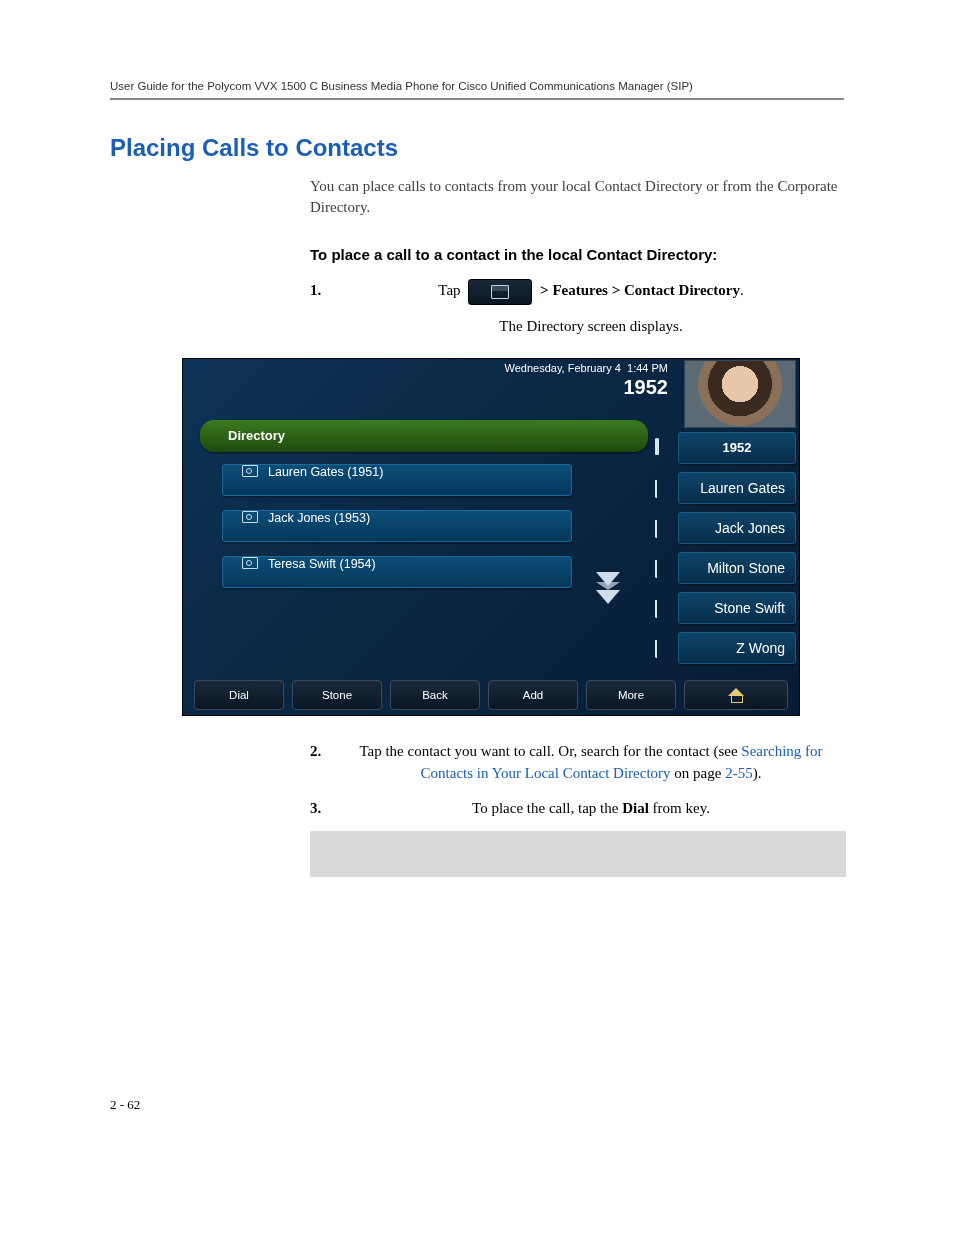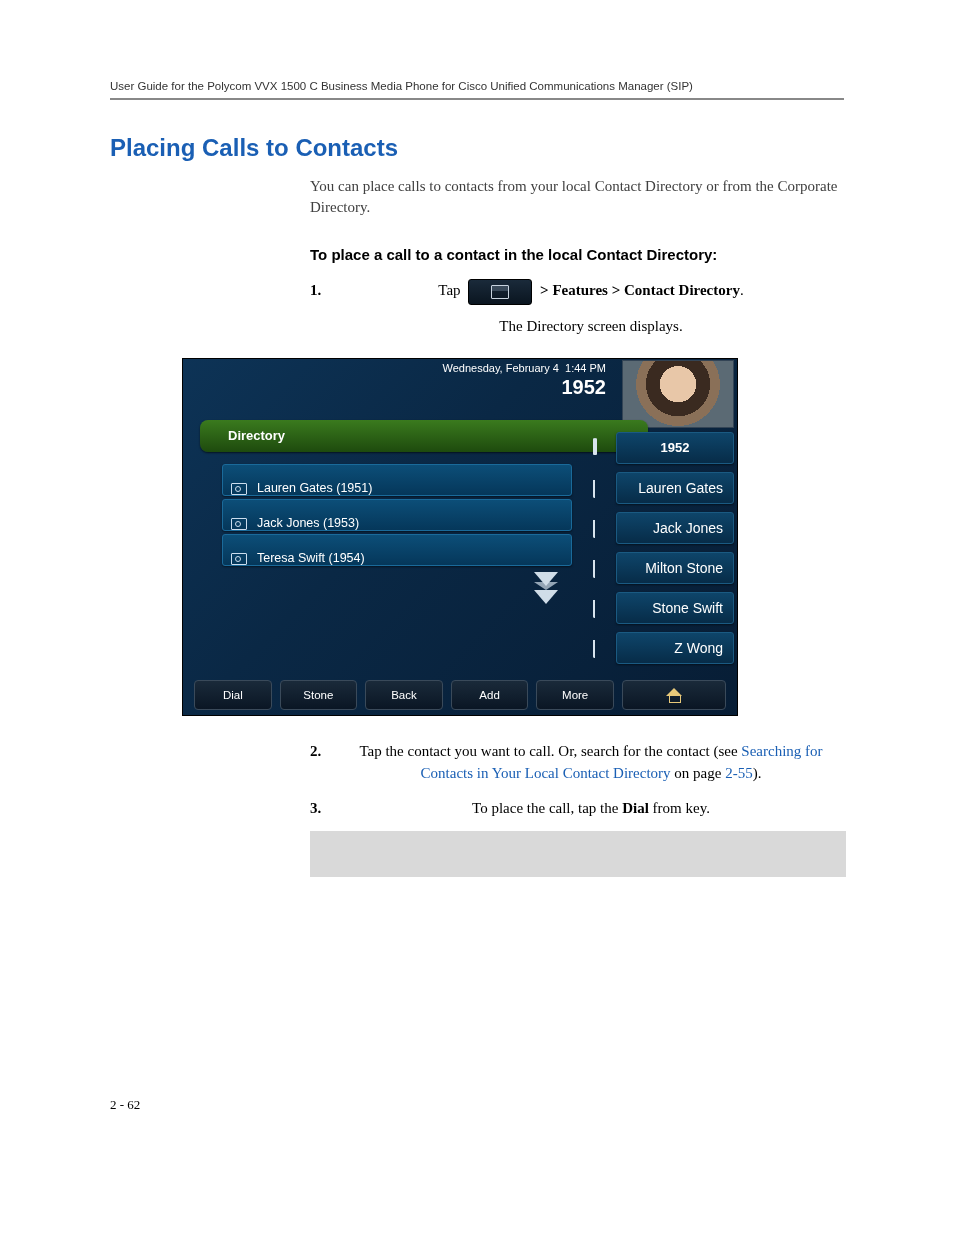--- a/index.html
+++ b/index.html
@@ -82,21 +82,21 @@
     width: 16px; height: 12px;
     border: 1.5px solid #c9d4df;
     border-radius: 1px;
     background: linear-gradient(#3a4a5a 0 40%, transparent 40%);
   }
   .bold { font-weight: bold; }
   .link { color: #1a5fb4; }
 
   
   .screenshot {
-    width: 556px;
+    width: 618px;
     height: 358px;
     margin: 20px 0 24px 72px;
     background: linear-gradient(135deg, #0d3356 0%, #0a2845 40%, #071d35 100%);
     position: relative;
     font-family: Arial, Helvetica, sans-serif;
     color: #fff;
     overflow: hidden;
     box-shadow: 0 0 0 1px #000 inset;
   }
   .ss-statusbar {
@@ -115,41 +115,41 @@
     top: 2px; right: 4px;
     width: 112px; height: 68px;
     background: radial-gradient(circle at 50% 35%, #e8c7a8 0 26%, #3a2a20 26% 46%, #8a7058 46% 60%, #5b6a74 60% 100%);
     border: 1px solid #345;
   }
   .ss-dir-header {
     position: absolute;
     top: 62px; left: 18px;
     width: 448px; height: 32px;
     background: linear-gradient(#3a7a1e, #1e4a0e);
-    border-radius: 8px;
+    border-radius: 14px;
     line-height: 32px;
     padding-left: 28px;
     font-size: 13px;
     font-weight: bold;
     box-shadow: 0 1px 2px rgba(0,0,0,.6);
   }
   .ss-list {
     position: absolute;
     top: 106px; left: 40px;
     width: 350px;
   }
   .ss-item {
     height: 32px;
-    margin-bottom: 3px;
+    margin-bottom: 14px;
     background: linear-gradient(#0c4e78, #05375a);
     border: 1px solid #1a6a9a;
     border-radius: 3px;
     display: flex;
-    align-items: flex-end;
-    padding: 0 8px;
+    align-items: flex-start;
+    padding: 0 19px;
     font-size: 12.5px;
     box-shadow: 0 1px 2px rgba(0,0,0,.5);
   }
   .ss-item .card-icon {
     width: 16px; height: 12px;
     border: 1px solid #cde;
     border-radius: 1px;
     margin-right: 10px;
     position: relative;
     flex-shrink: 0;

